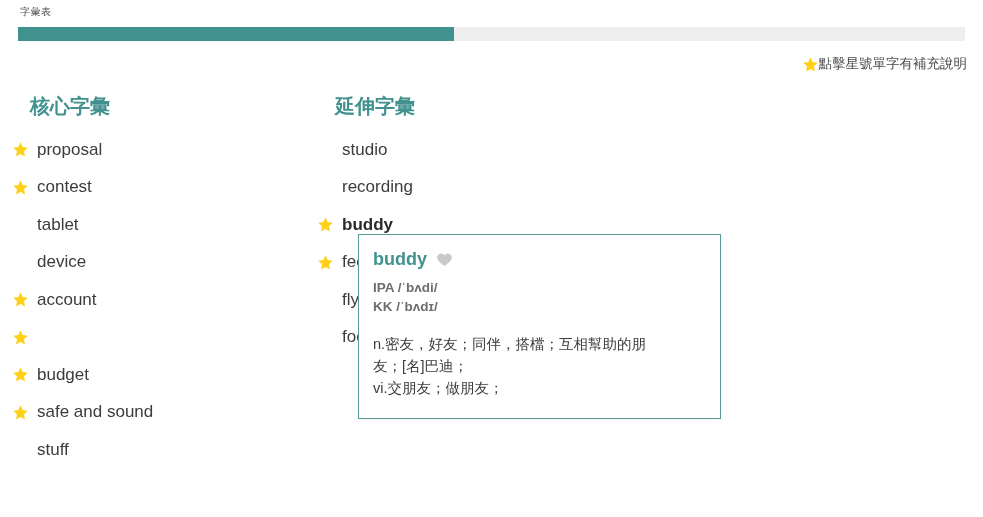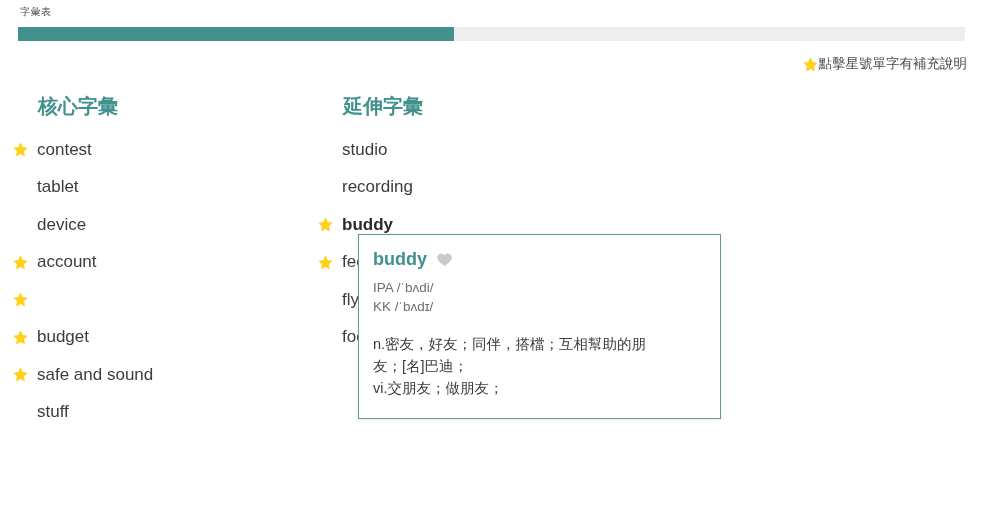--- a/index.html
+++ b/index.html
@@ -76,21 +76,21 @@
     position: absolute;
     top: 0;
   }
   .column-core { left: 26px; }
   .column-extended { left: 331px; }
 
   .column-heading {
     font-size: 20px;
     font-weight: bold;
     color: #41918e;
-    margin: 0 0 12px 12px;
+    margin: 0 0 12px 4px;
     line-height: 26px;
     height: 26px;
     white-space: nowrap;
   }
 
   .word-list {
     list-style: none;
     margin: 0;
     padding: 0;
   }
@@ -145,20 +145,21 @@
     height: 17px;
     color: #c9c9c9;
   }
   .heart-icon svg { display: block; width: 17px; height: 17px; }
 
   .popup-phonetics {
     padding: 8px 0 0 14px;
     font-size: 13.5px;
     color: #6e6e6e;
     line-height: 19px;
+    font-weight: bold;
   }
   .popup-phonetic-line { white-space: nowrap; }
 
   .popup-defs {
     padding: 17px 16px 0 14px;
     font-size: 14.5px;
     color: #3c3c3c;
     line-height: 22px;
   }
   .popup-def-line { }
@@ -185,20 +186,28 @@
 
   <div class="column column-core">
     <div class="column-heading">核心字彙</div>
     <ul class="word-list">
       <li class="word-row">
         <span class="star-slot">
             <svg viewBox="0 0 24 24">
               <path fill="#ffd11a" d="M12 1.8l3.1 6.6 7.1 1-5.2 5.2 1.3 7.3L12 18.4 5.7 21.9 7 14.6 1.8 9.4l7.1-1z"></path>
             </svg>
           </span>
+        <span class="word-label">proposal</span>
+      </li>
+      <li class="word-row">
+        <span class="star-slot">
+            <svg viewBox="0 0 24 24">
+              <path fill="#ffd11a" d="M12 1.8l3.1 6.6 7.1 1-5.2 5.2 1.3 7.3L12 18.4 5.7 21.9 7 14.6 1.8 9.4l7.1-1z"></path>
+            </svg>
+          </span>
         <span class="word-label">contest</span>
       </li>
       <li class="word-row">
         <span class="star-slot"></span>
         <span class="word-label">tablet</span>
       </li>
       <li class="word-row">
         <span class="star-slot"></span>
         <span class="word-label">device</span>
       </li>

